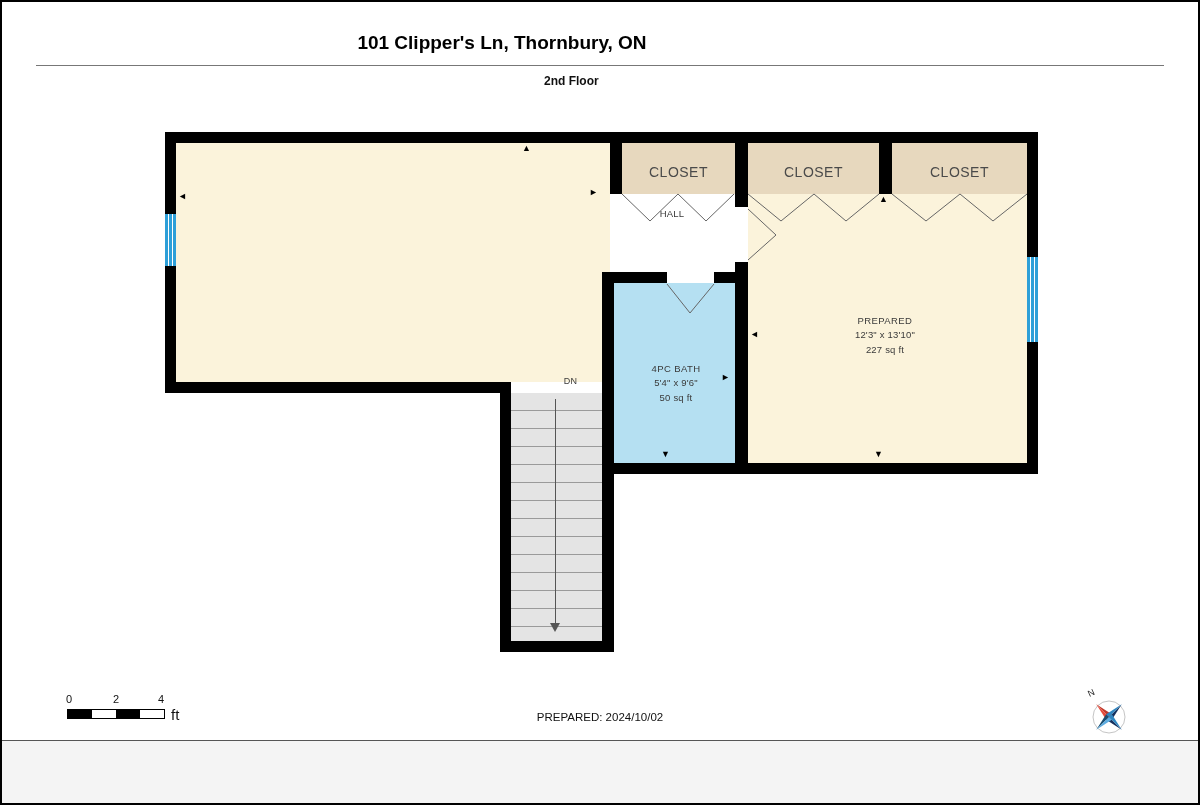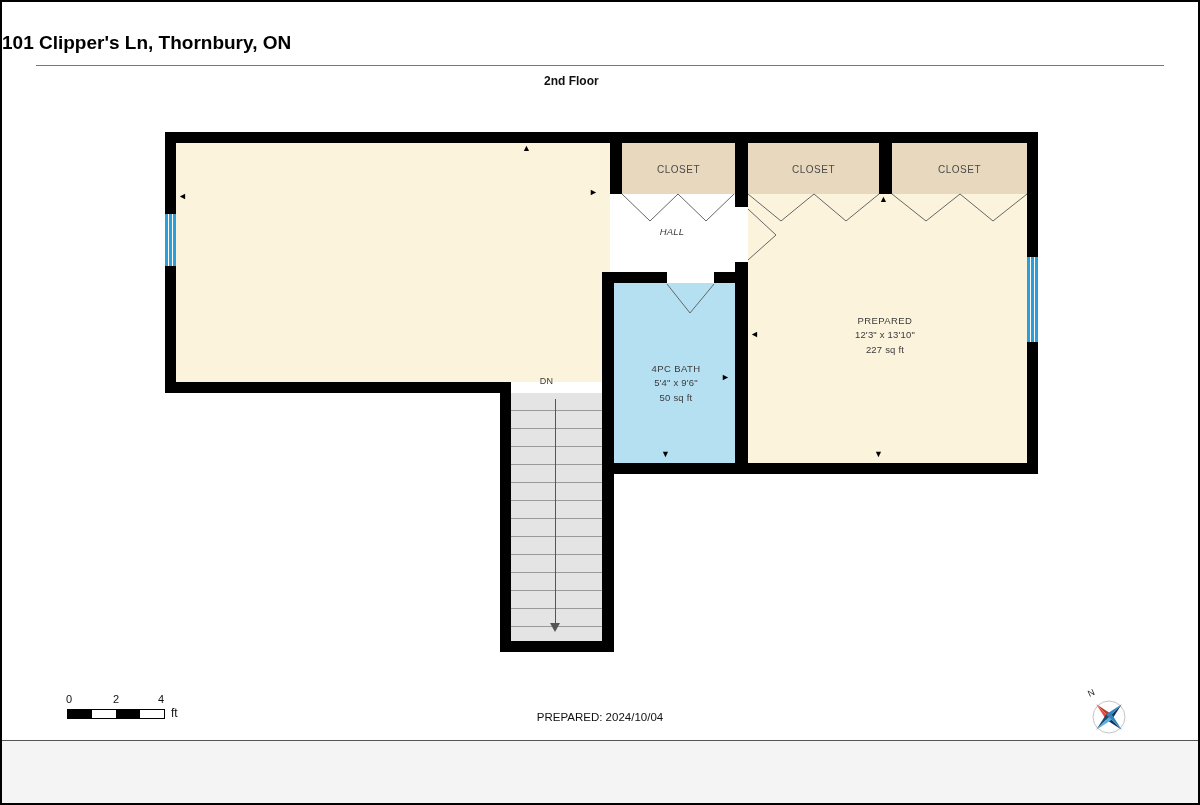--- a/index.html
+++ b/index.html
@@ -1,42 +1,42 @@
 <!DOCTYPE html>
 <html><head>
 <meta charset="utf-8">
 <style>
   html,body{margin:0;padding:0;}
   body{font-family:"Liberation Sans",sans-serif;background:#9a9a9a;}
   .page{position:relative;width:1200px;height:805px;background:#fff;border:2px solid #000;box-sizing:border-box;overflow:hidden;}
-  .title{position:absolute;left:0;top:30px;width:1000px;font-size:19px;font-weight:bold;color:#000;}
+  .title{position:absolute;left:0;top:30px;width:1000px;text-align:center;font-size:19px;font-weight:bold;color:#000;}
   .title-divider{position:absolute;left:34px;top:63px;width:1128px;height:1px;background:#777;}
   .floor-info{position:absolute;left:542px;top:72px;display:flex;gap:20px;align-items:flex-start;}
   .floor-label{font-size:12px;font-weight:bold;color:#111;white-space:nowrap;}
   .area-lines{font-size:11.5px;color:#111;line-height:1.45;white-space:nowrap;}
   .plan{position:absolute;left:163px;top:130px;width:873px;height:520px;}
   .wall{position:absolute;background:#000;}
   .fill{position:absolute;}
   .fill.cream{background:#FBF3DB;}
   .fill.tan{background:#E7D8BE;}
   .fill.bath{background:#B5E0F2;}
   .stairs{position:absolute;background:repeating-linear-gradient(180deg,#E4E4E4 0px,#E4E4E4 17px,#9a9a9a 17px,#9a9a9a 18px);}
   .stair-line{position:absolute;left:44px;top:6px;width:1px;height:226px;background:#555;}
   .stair-head{position:absolute;left:39px;top:230px;width:0;height:0;border-left:5px solid transparent;border-right:5px solid transparent;border-top:9px solid #555;}
   .window{position:absolute;background:linear-gradient(90deg,#2D9FD8 0 3px,#fff 3px 4px,#2D9FD8 4px 7px,#fff 7px 8px,#2D9FD8 8px 11px);}
   .rlabel{position:absolute;text-align:center;font-size:9.5px;color:#3a3a3a;line-height:1.5;letter-spacing:.2px;}
   .rlabel .rname{letter-spacing:.4px;}
-  .closet-label{font-size:10px;letter-spacing:.5px;color:#4a4a4a;}
+  .closet-label{font-size:14px;letter-spacing:.5px;color:#4a4a4a;}
   .arr{position:absolute;font-size:9px;color:#000;line-height:1;}
   .doors{position:absolute;left:0;top:0;pointer-events:none;}
   .scale-labels span{position:absolute;top:0;font-size:11px;color:#111;}
   .scale-bar{position:absolute;left:65px;top:707px;width:96px;height:8px;border:1px solid #000;display:flex;}
   .scale-bar div{width:24px;height:100%;}
   .seg-b{background:#000;}.seg-w{background:#fff;}
-  .ft-label{position:absolute;left:169px;top:704px;font-size:12px;color:#111;}
+  .ft-label{position:absolute;left:169px;top:704px;font-size:15px;color:#111;}
   .prepared{position:absolute;left:0;top:709px;width:1196px;text-align:center;font-size:11.5px;color:#111;}
   .compass{position:absolute;left:1086px;top:694px;}
   .compass-n{position:absolute;left:1086px;top:686px;font-size:9px;color:#222;transform:rotate(-25deg);}
   .footer-divider{position:absolute;left:0;top:738px;width:1196px;height:1px;background:#555;}
   .bottom-strip{position:absolute;left:0;top:739px;width:1196px;height:62px;background:#f4f4f4;}
   .disclaimer{position:absolute;left:45px;top:747px;width:1100px;font-size:11px;color:#222;}
 </style>
 </head>
 <body>
 
@@ -101,41 +101,41 @@
     <div class="rlabel" style="left:620px;top:182px;width:200px;">
       <div class="rname">PREPARED</div>
       <div>12'3" x 13'10"</div>
       <div>227 sq ft</div>
     </div>
     <div class="rlabel" style="left:452px;top:230px;width:118px;">
       <div class="rname">4PC BATH</div>
       <div>5'4" x 9'6"</div>
       <div>50 sq ft</div>
     </div>
-    <div class="rlabel" style="left:447px;top:93px;width:120px;font-style:italic;">HALL</div>
+    <div class="rlabel" style="left:447px;top:75px;width:120px;">HALL</div>
     <div class="rlabel closet-label" style="left:457px;top:30px;width:113px;">CLOSET</div>
     <div class="rlabel closet-label" style="left:583px;top:30px;width:131px;">CLOSET</div>
     <div class="rlabel closet-label" style="left:727px;top:30px;width:135px;">CLOSET</div>
-    <div class="rlabel" style="left:336px;top:243px;width:91px;font-size:9px;">DN</div>
+    <div class="rlabel" style="left:360px;top:243px;width:91px;font-size:9px;">DN</div>
   </div>
 
   <div class="scale-labels">
     <span style="left:64px;top:691px;">0</span>
     <span style="left:111px;top:691px;">2</span>
     <span style="left:156px;top:691px;">4</span>
   </div>
   <div class="scale-bar">
     <div class="seg-b"></div>
     <div class="seg-w"></div>
     <div class="seg-b"></div>
     <div class="seg-w"></div>
   </div>
   <div class="ft-label">ft</div>
 
-  <div class="prepared">PREPARED: 2024/10/04</div>
+  <div class="prepared">PREPARED: 2024/10/02</div>
 
   <span class="compass-n">N</span>
   <div class="compass">
     <svg width="42" height="42" viewBox="-21 -21 42 42">
       <circle r="16" fill="#ffffff" stroke="#c5c5c5" stroke-width="1"></circle>
       <g transform="rotate(-45)">
         <polygon points="0,-18 4,0 0,0" fill="#c0392b"></polygon>
         <polygon points="0,-18 -4,0 0,0" fill="#e74c3c"></polygon>
         <polygon points="18,0 0,4 0,0" fill="#16315e"></polygon>
         <polygon points="18,0 0,-4 0,0" fill="#2e86c1"></polygon>

